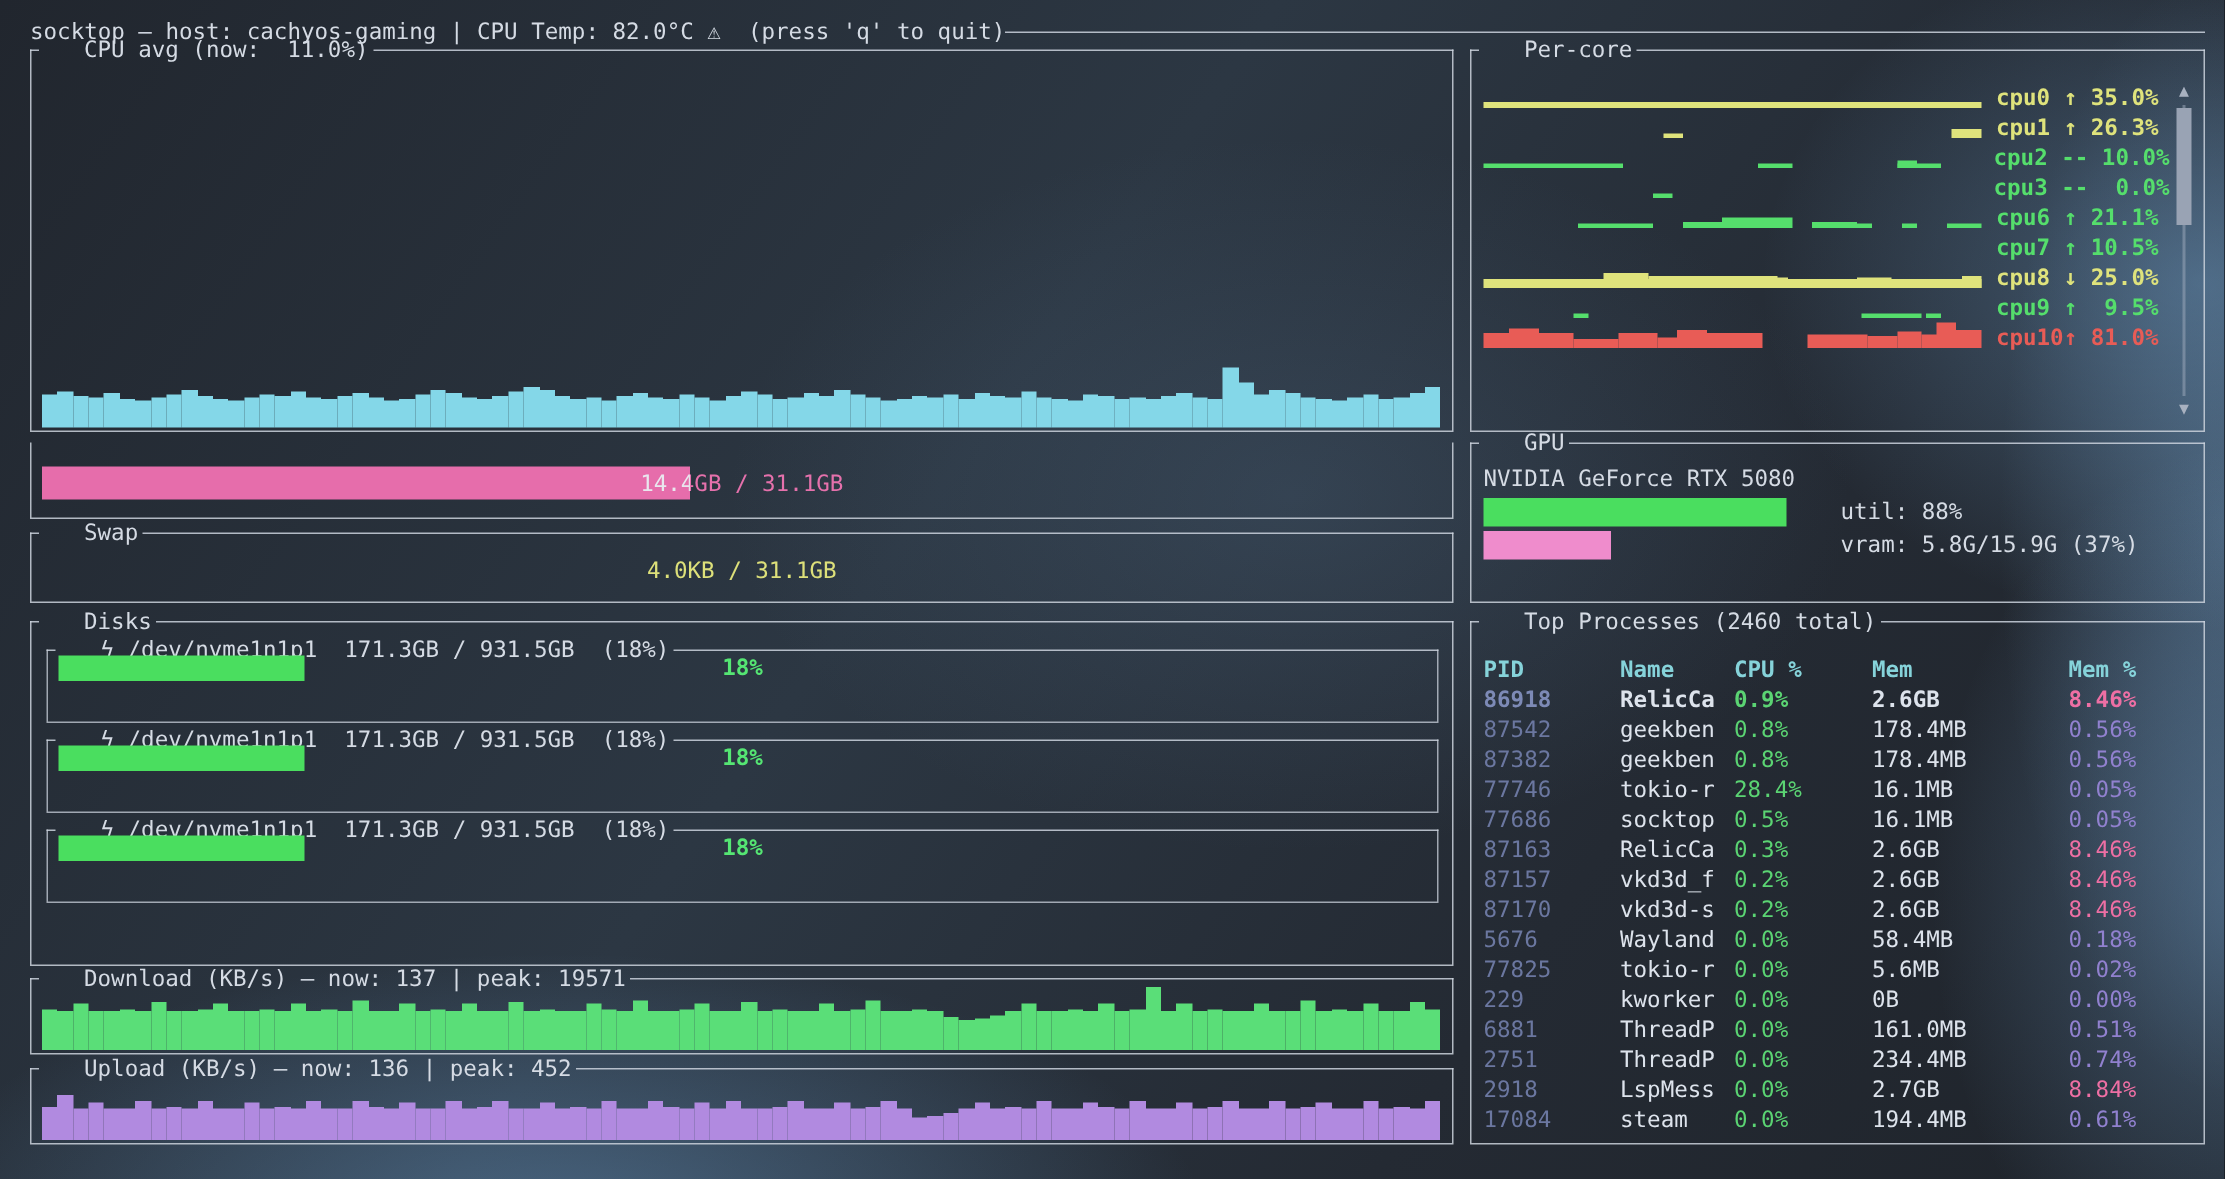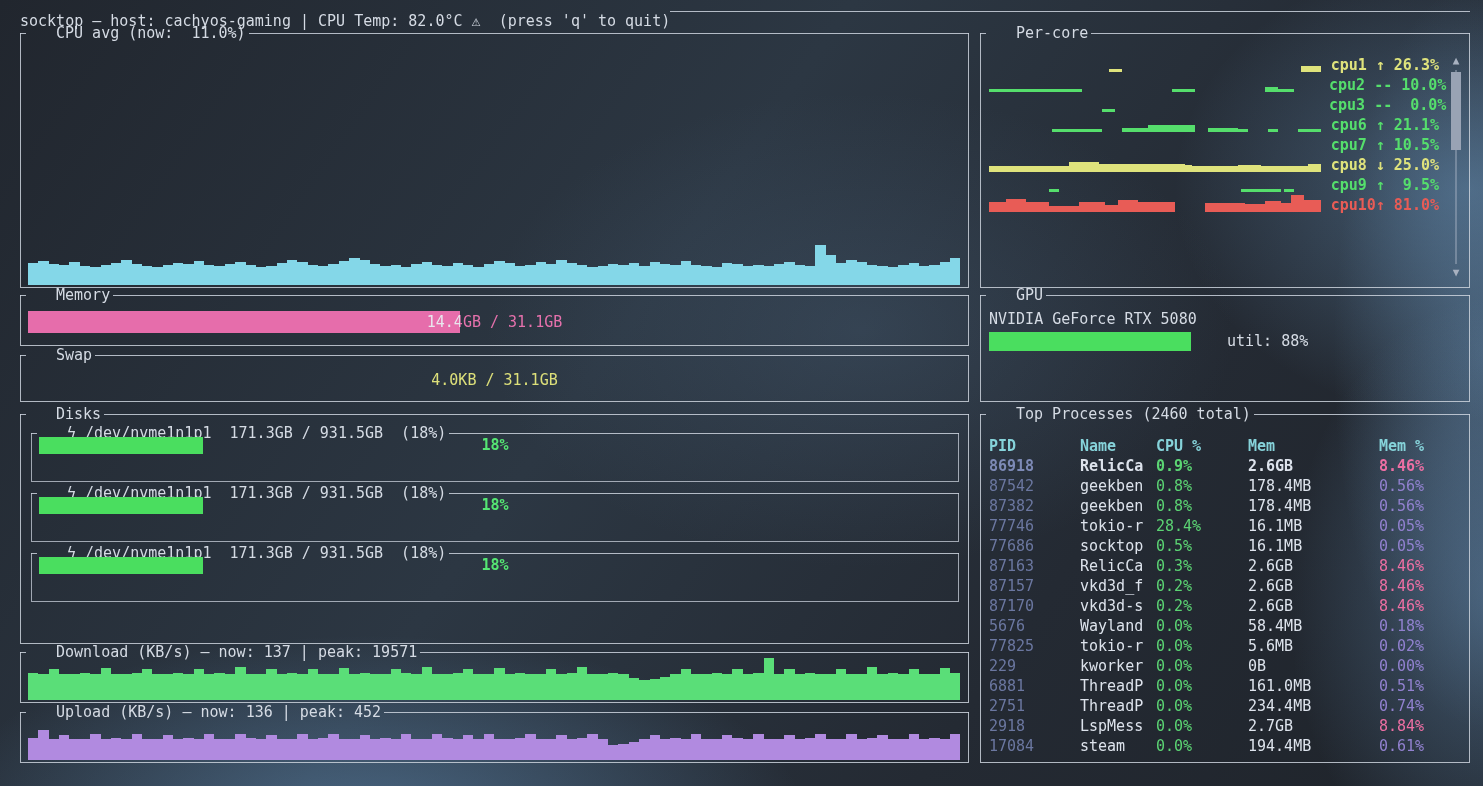--- a/index.html
+++ b/index.html
@@ -10,21 +10,21 @@
     background:
       radial-gradient(420px 330px at 99% 24%, rgba(120,172,218,0.40), transparent 70%),
       radial-gradient(300px 430px at 101% 76%, rgba(125,178,228,0.38), transparent 70%),
       radial-gradient(620px 260px at 25% 104%, rgba(108,158,205,0.45), transparent 70%),
       radial-gradient(520px 330px at 58% 42%, rgba(84,112,140,0.28), transparent 72%),
       radial-gradient(200px 500px at 100% 45%, rgba(140,195,245,0.30), transparent 75%),
       linear-gradient(125deg,#21262e 0%,#2c3743 42%,#242a33 72%,#1f242b 100%);
   }
   .pre{white-space:pre;}
   
-  .topline{position:absolute;left:20px;top:11px;right:13px;display:flex;align-items:flex-start;height:20px;}
+  .topline{position:absolute;left:20px;top:11px;right:13px;display:flex;align-items:center;height:20px;}
   .seg{height:0;border-top:1px solid rgba(205,212,222,0.85);}
   .seg.post{flex:1;}
   .seg.pre-seg{width:6px;}
   
   .panel{position:absolute;border:1px solid rgba(203,210,220,0.85);border-top:none;}
   .ptop{position:absolute;left:-1px;right:-1px;top:-10px;display:flex;align-items:center;height:20px;pointer-events:none;}
   .ptitle{padding:0 3px 0 2px;color:#d5dbe4;margin-left:28px;}
   
   .chart{position:absolute;left:7px;right:7px;bottom:2px;display:flex;align-items:flex-end;}
   .cbar{flex:1;}
@@ -171,25 +171,20 @@
         <div class="cbar" style="height: 20px; background: rgb(132, 215, 232);"></div>
         <div class="cbar" style="height: 22px; background: rgb(132, 215, 232);"></div>
         <div class="cbar" style="height: 19px; background: rgb(132, 215, 232);"></div>
         <div class="cbar" style="height: 20px; background: rgb(132, 215, 232);"></div>
         <div class="cbar" style="height: 23px; background: rgb(132, 215, 232);"></div>
         <div class="cbar" style="height: 27px; background: rgb(132, 215, 232);"></div>
       </div>
   </div>
 
   <div class="panel" style="left:20px;top:295px;width:947px;height:50px;">
-    <div class="ptop">
-        <span class="seg pre-seg"></span>
-        <span class="ptitle">Memory</span>
-        <span class="seg post"></span>
-      </div>
     <div class="hfill" id="mem-fill" style="top: 16px; width: calc(46.3% - 6.482px); background: rgb(230, 109, 171);"></div>
     <div class="hlabel" style="top: 16px; color: rgb(229, 113, 172);" id="mem-label-out">14.4GB / 31.1GB</div>
     <div class="hlabel" style="top: 16px; color: rgb(233, 230, 238); clip-path: inset(0px 53.7% 0px 0px);" id="mem-label-in">14.4GB / 31.1GB</div>
   </div>
 
   <div class="panel" style="left:20px;top:355px;width:947px;height:46px;">
     <div class="ptop">
         <span class="seg pre-seg"></span>
         <span class="ptitle">Swap</span>
         <span class="seg post"></span>
@@ -435,20 +430,26 @@
       </div>
   </div>
 
   <div class="panel" style="left:980px;top:33px;width:488px;height:254px;">
     <div class="ptop">
         <span class="seg pre-seg"></span>
         <span class="ptitle">Per-core</span>
         <span class="seg post"></span>
       </div>
     <div id="percore-rows">
+        <div class="prow">
+          <div class="spark">
+            <div class="sseg" style="left: 0%; width: 100%; height: 4px; background: rgb(223, 227, 124);"></div>
+          </div>
+          <span class="plabel" style="color: rgb(223, 227, 124);">cpu0 ↑ 35.0%</span>
+        </div>
         <div class="prow">
           <div class="spark">
             <div class="sseg" style="left: 36%; width: 4%; height: 3px; background: rgb(223, 227, 124);"></div>
             <div class="sseg" style="left: 94%; width: 6%; height: 6px; background: rgb(223, 227, 124);"></div>
           </div>
           <span class="plabel" style="color: rgb(223, 227, 124);">cpu1 ↑ 26.3%</span>
         </div>
         <div class="prow">
           <div class="spark">
             <div class="sseg" style="left: 0%; width: 28%; height: 3px; background: rgb(85, 222, 108);"></div>
@@ -532,20 +533,26 @@
         <span class="ptitle">GPU</span>
         <span class="seg post"></span>
       </div>
     <div class="gline" style="top:14px;">NVIDIA GeForce RTX 5080</div>
     <div class="grow" style="top:36px;">
       <div class="gtrack">
           <div class="gfill" id="gpu-util-fill" style="width: 88%; background: rgb(74, 222, 95);"></div>
         </div>
       <span class="glabel">util: 88%</span>
     </div>
+    <div class="grow" style="top:58px;">
+      <div class="gtrack">
+          <div class="gfill" id="gpu-vram-fill" style="width: 37%; background: rgb(239, 140, 204);"></div>
+        </div>
+      <span class="glabel">vram: 5.8G/15.9G (37%)</span>
+    </div>
   </div>
 
   <div class="panel" style="left:980px;top:414px;width:488px;height:348px;">
     <div class="ptop">
         <span class="seg pre-seg"></span>
         <span class="ptitle">Top Processes (2460 total)</span>
         <span class="seg post"></span>
       </div>
     <div id="proc-table">
         <div class="trow">

